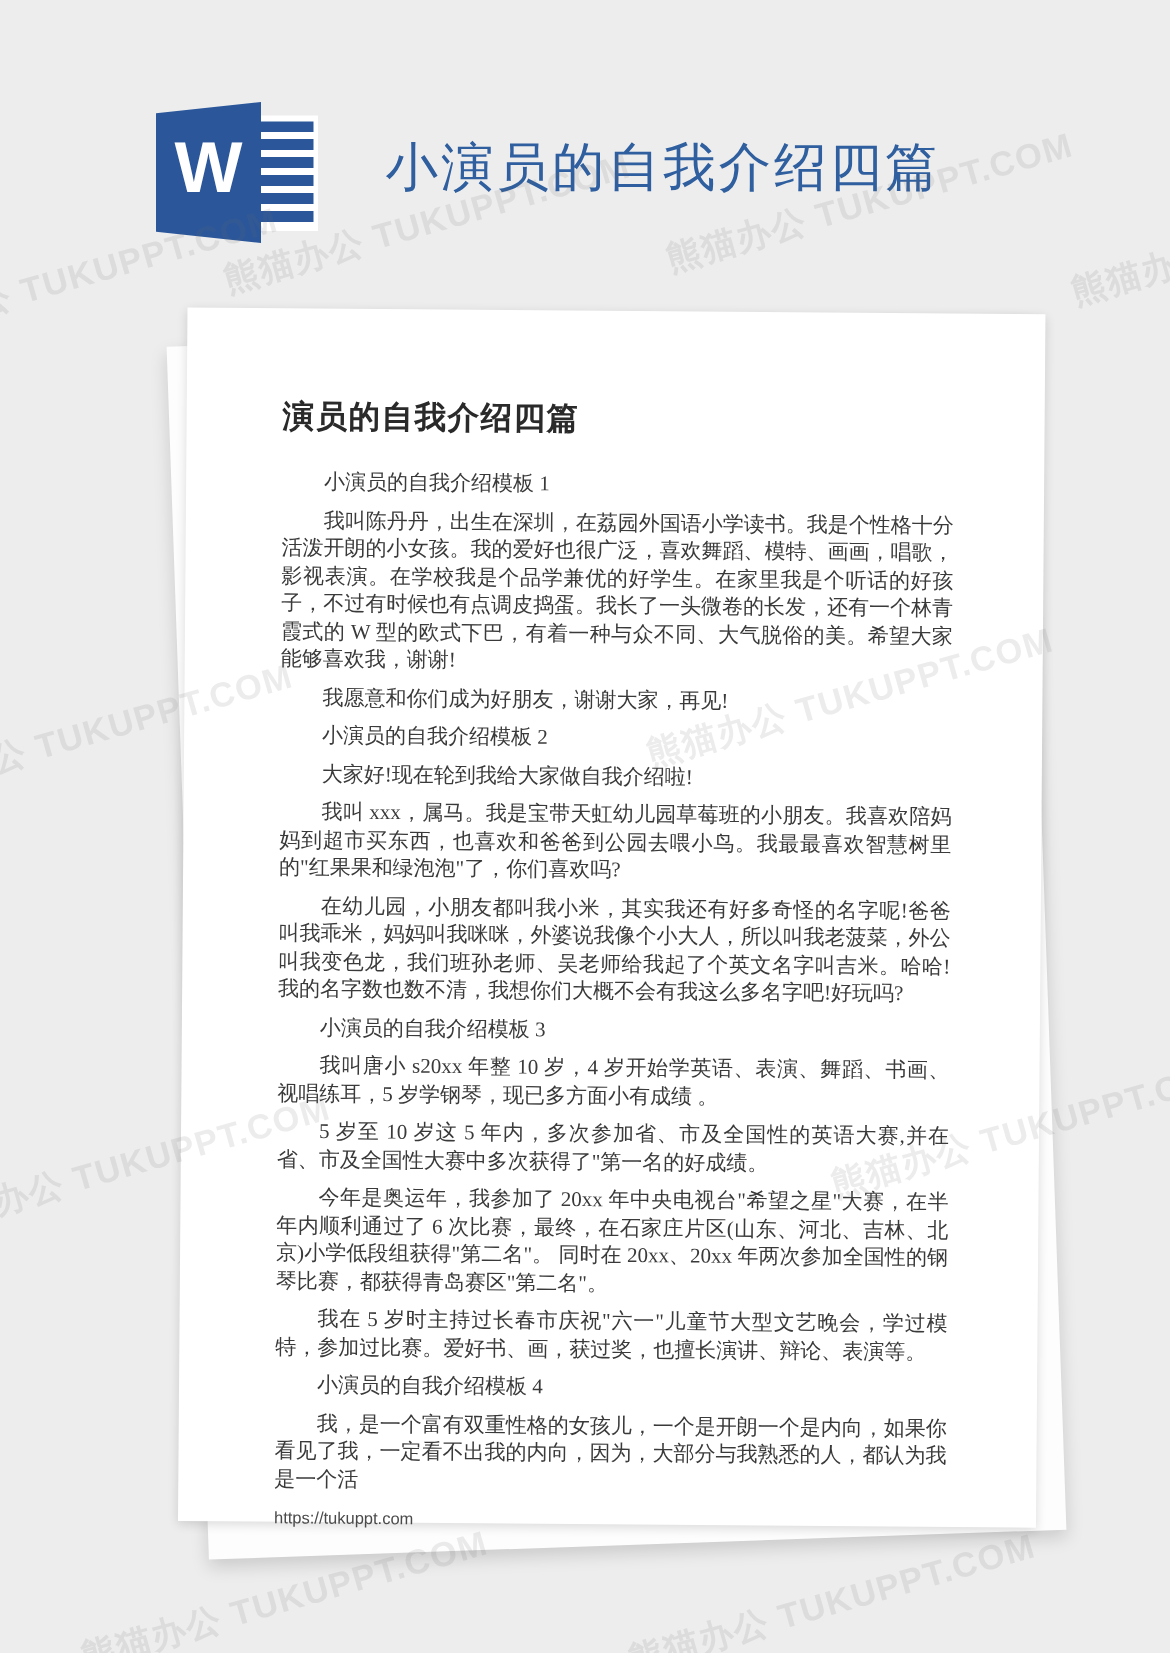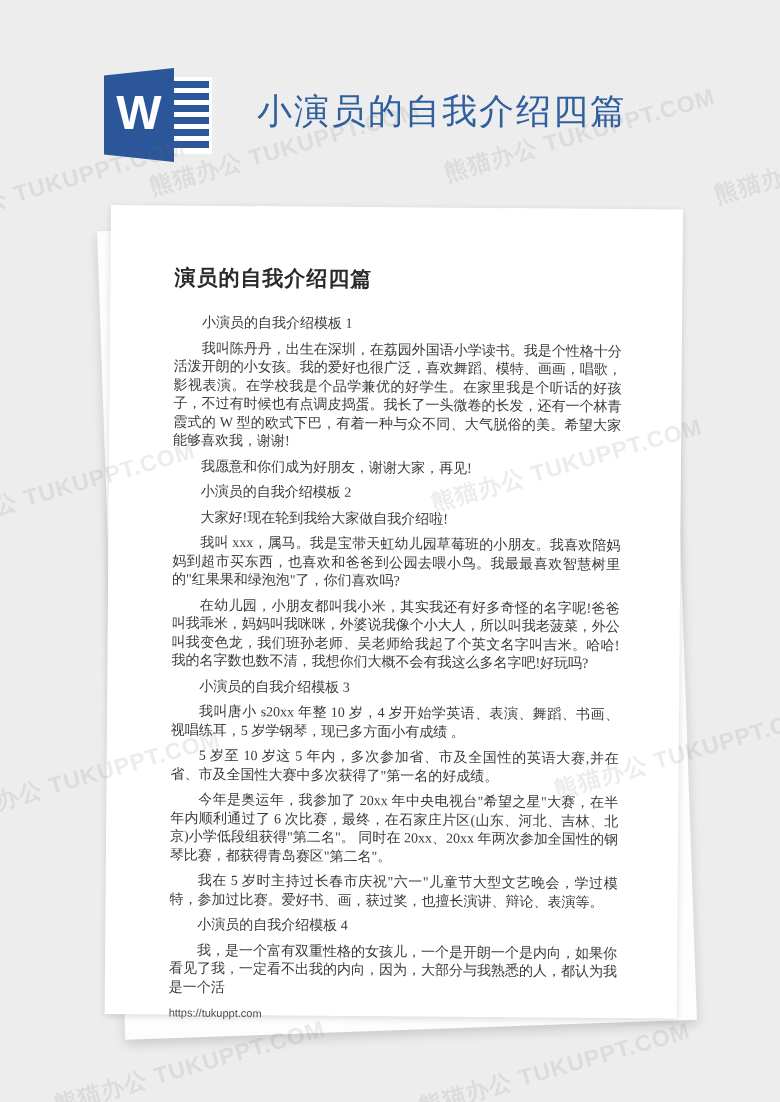--- a/index.html
+++ b/index.html
@@ -40,21 +40,21 @@
     font-family:"Liberation Sans",sans-serif;transform:translateY(-2px);
   }
   .header-title{
     position:absolute;left:257px;top:88px;margin:0;
     font-size:35px;font-weight:normal;letter-spacing:2px;
     color:var(--title-blue);white-space:nowrap;
     font-family:Liberation Serif, serif;
   }
 
   
-  .page-stack{position:absolute;left:111px;top:205px;width:572px;height:809px;z-index:1;}
+  .page-stack{position:absolute;left:125px;top:205px;width:572px;height:809px;z-index:1;}
   .back-page{
     position:absolute;inset:0;background:#fdfdfd;
     transform:translateY(16px) rotate(-2deg);
     box-shadow:0 5px 12px rgba(0,0,0,0.15);
   }
   .front-page{
     position:absolute;inset:0;background:#ffffff;
     transform:rotate(0.45deg);transform-origin:top left;
     box-shadow:0 2px 7px rgba(0,0,0,0.14);
     box-sizing:border-box;

